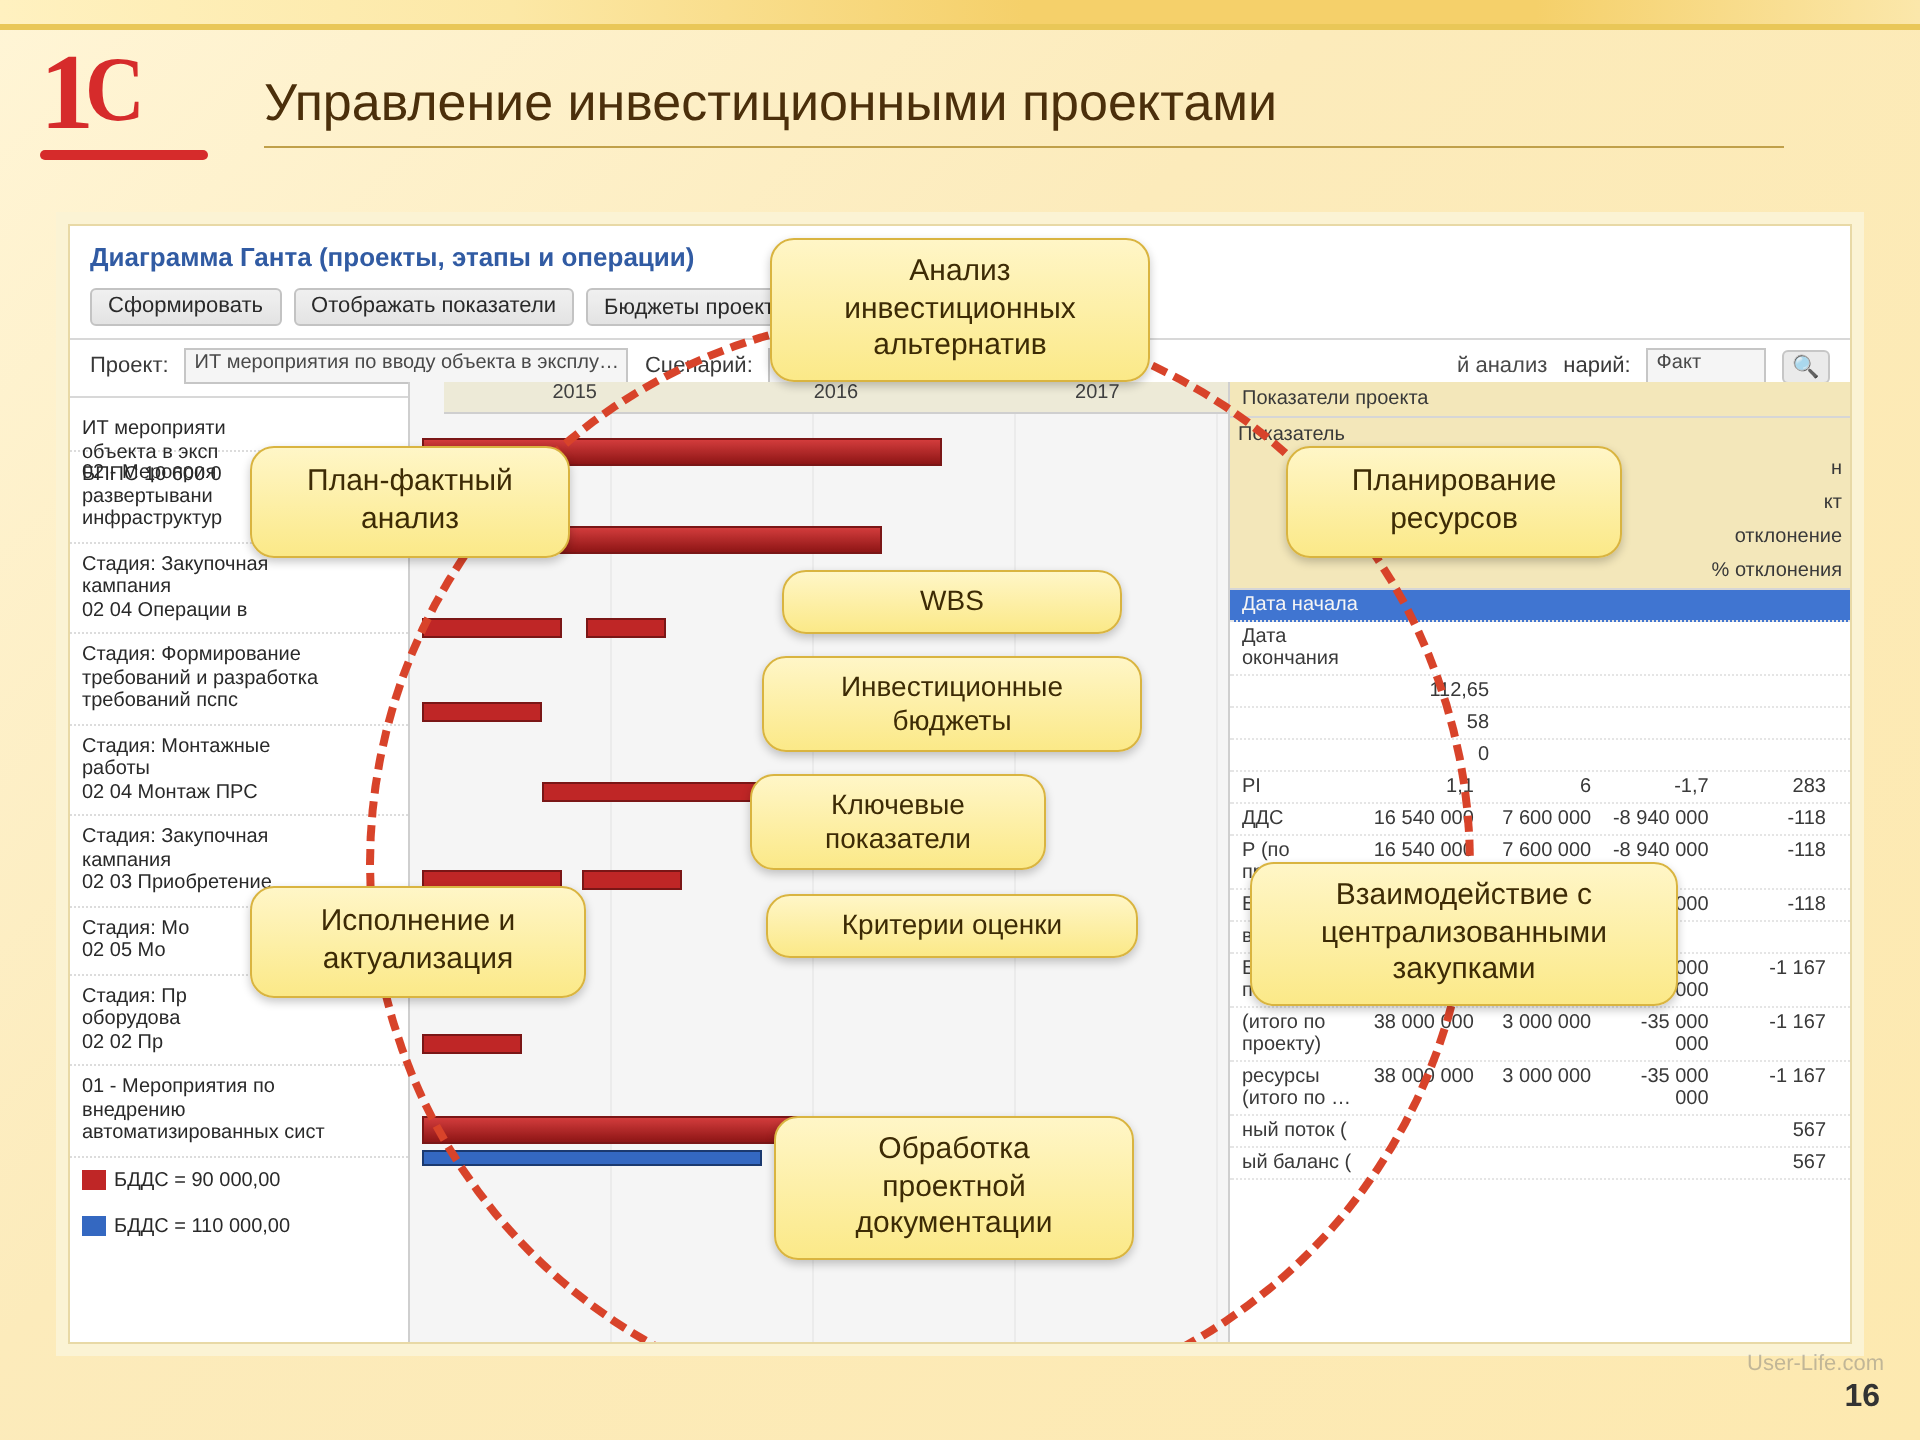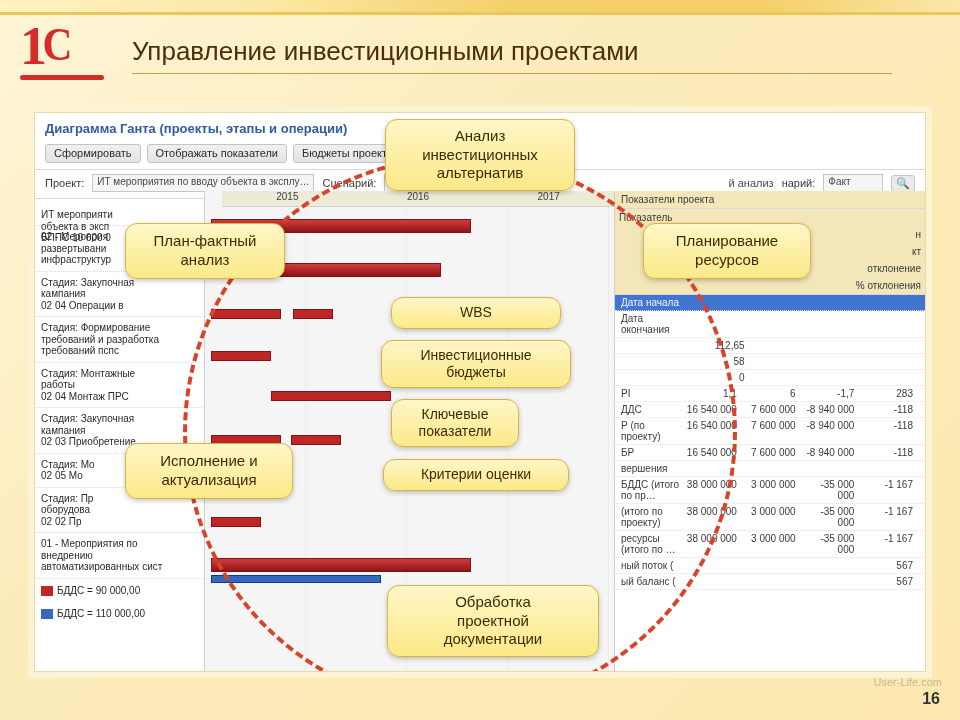--- a/index.html
+++ b/index.html
@@ -158,21 +158,21 @@
     border-radius:12px;
     color:#3d2b05;
     font-size:15px;
     text-align:center;
     display:flex; align-items:center; justify-content:center;
     padding:6px 14px;
     box-shadow:0 2px 5px rgba(0,0,0,.22);
     line-height:1.25;
     z-index:30;
   }
-  .bubble.small{ font-size:14px; padding:4px 14px;margin-top:12px;}
+  .bubble.small{ font-size:14px; padding:4px 14px;}
 
 </style>
 </head>
 <body>
 
 <div class="topband"></div>
 <div class="topband2"></div>
 
 <div class="logo">
   <span class="one">1<span class="c">С</span></span>
@@ -391,29 +391,32 @@
 анализ</div>
 
   <div class="bubble" style="left:608px; top:110px; width:168px; height:56px; white-space:pre-line">Планирование
 ресурсов</div>
 
   <div class="bubble small" style="left:356px; top:172px; width:170px; height:32px">WBS</div>
 
   <div class="bubble small" style="left:346px; top:215px; width:190px; height:48px; white-space:pre-line">Инвестиционные
 бюджеты</div>
 
-  <div class="bubble small" style="left:356px; top:274px; width:128px; height:48px; white-space:pre-line">Ключевые
+  <div class="bubble small" style="left:340px; top:274px; width:148px; height:48px; white-space:pre-line">Ключевые
 показатели</div>
 
   <div class="bubble small" style="left:348px; top:334px; width:186px; height:32px">Критерии оценки</div>
 
   <div class="bubble" style="left:90px; top:330px; width:168px; height:56px; white-space:pre-line">Исполнение и
 актуализация</div>
 
-
-  <div class="bubble" style="left:352px; top:472px; width:212px; height:72px; white-space:pre-line">Обработка
+  <div class="bubble" style="left:590px; top:318px; width:214px; height:72px; white-space:pre-line">Взаимодействие с
+централизованными
+закупками</div>
+
+  <div class="bubble" style="left:352px; top:445px; width:180px; height:72px; white-space:pre-line">Обработка
 проектной
 документации</div>
 
 </div>
 
 <div class="watermark">User-Life.com</div>
 <div class="pagenum">16</div>
 
 </body></html>

